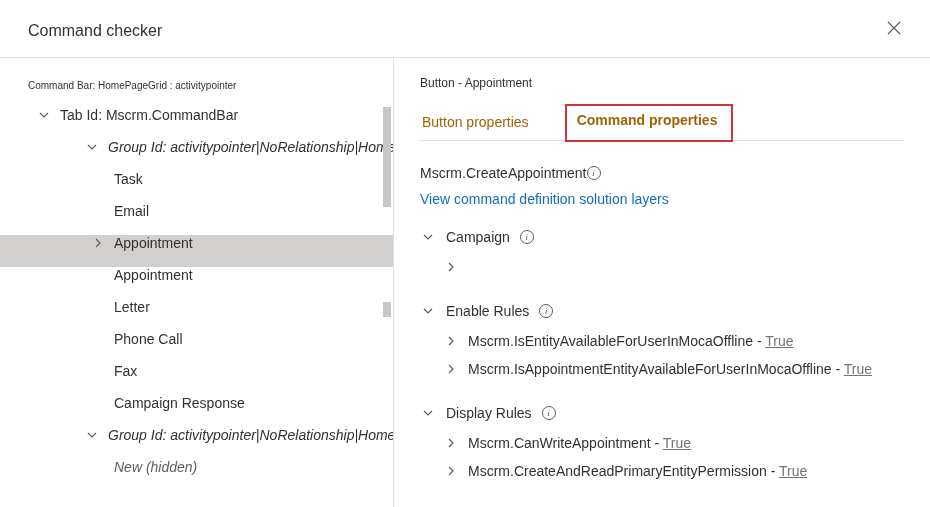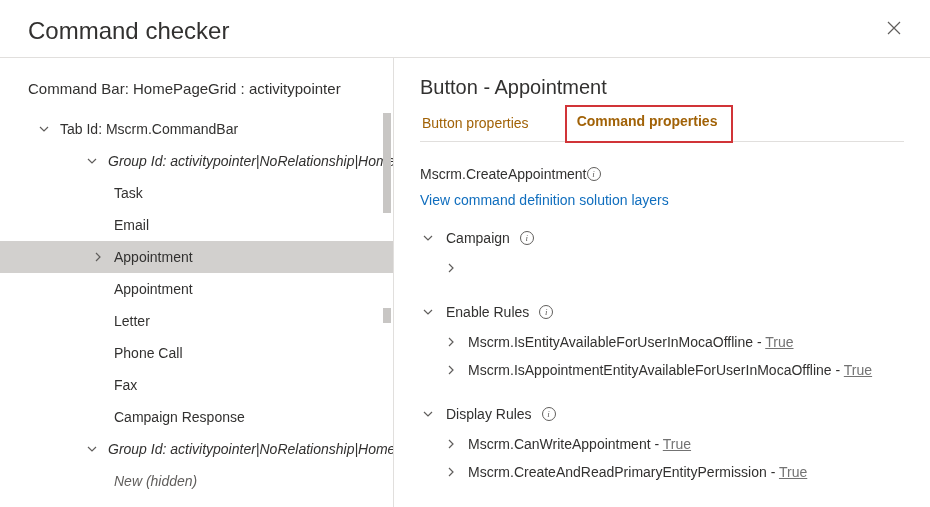--- a/index.html
+++ b/index.html
@@ -17,41 +17,41 @@
       overflow: hidden;
     }
     .header {
       display: flex;
       justify-content: space-between;
       align-items: center;
       padding: 16px 24px 12px 28px;
       border-bottom: 1px solid #e1dfdd;
     }
     .header-title {
-      font-size: 24px;
+      font-size: 16px;
       font-weight: 400;
     }
     .close-btn {
       cursor: pointer;
       font-size: 18px;
       color: #605e5c;
       padding: 4px;
     }
     .content {
       display: flex;
       height: calc(100% - 53px);
     }
     .left-panel {
       width: 394px;
       border-right: 1px solid #e1dfdd;
       overflow-y: auto;
       padding-top: 18px;
     }
     .left-title {
-      font-size: 15px;
+      font-size: 10px;
       padding: 4px 20px 16px 28px;
       color: #323130;
     }
     .tree {
       position: relative;
     }
     .tree-scroll-thumb {
       position: absolute;
       right: 2px;
       top: 0;
@@ -62,21 +62,20 @@
     .tree-scroll-thumb2 {
       position: absolute;
       right: 2px;
       top: 195px;
       width: 8px;
       height: 15px;
       background: #c8c6c4;
     }
     .tree-row {
       display: flex;
-      align-items: center;
       height: 32px;
       padding-right: 14px;
       white-space: nowrap;
       overflow: hidden;
       cursor: pointer;
     }
     .tree-row.selected {
       background: #d2d0ce;
     }
     .chevron {
@@ -107,23 +106,23 @@
     .indent-1 { padding-left: 36px; }
     .indent-2 { padding-left: 84px; font-style: italic; }
     .indent-3 { padding-left: 90px; }
     
     .right-panel {
       flex: 1;
       padding: 18px 26px 0 26px;
       overflow-y: auto;
     }
     .right-title {
-      font-size: 20px;
+      font-size: 12px;
       color: #323130;
-      margin-bottom: 8px;
+      margin-bottom: 16px;
     }
     .tabs {
       display: flex;
       border-bottom: 1px solid #e1dfdd;
       margin-bottom: 24px;
     }
     .tab {
       padding: 8px 16px 10px 2px;
       margin-right: 20px;
       cursor: pointer;

